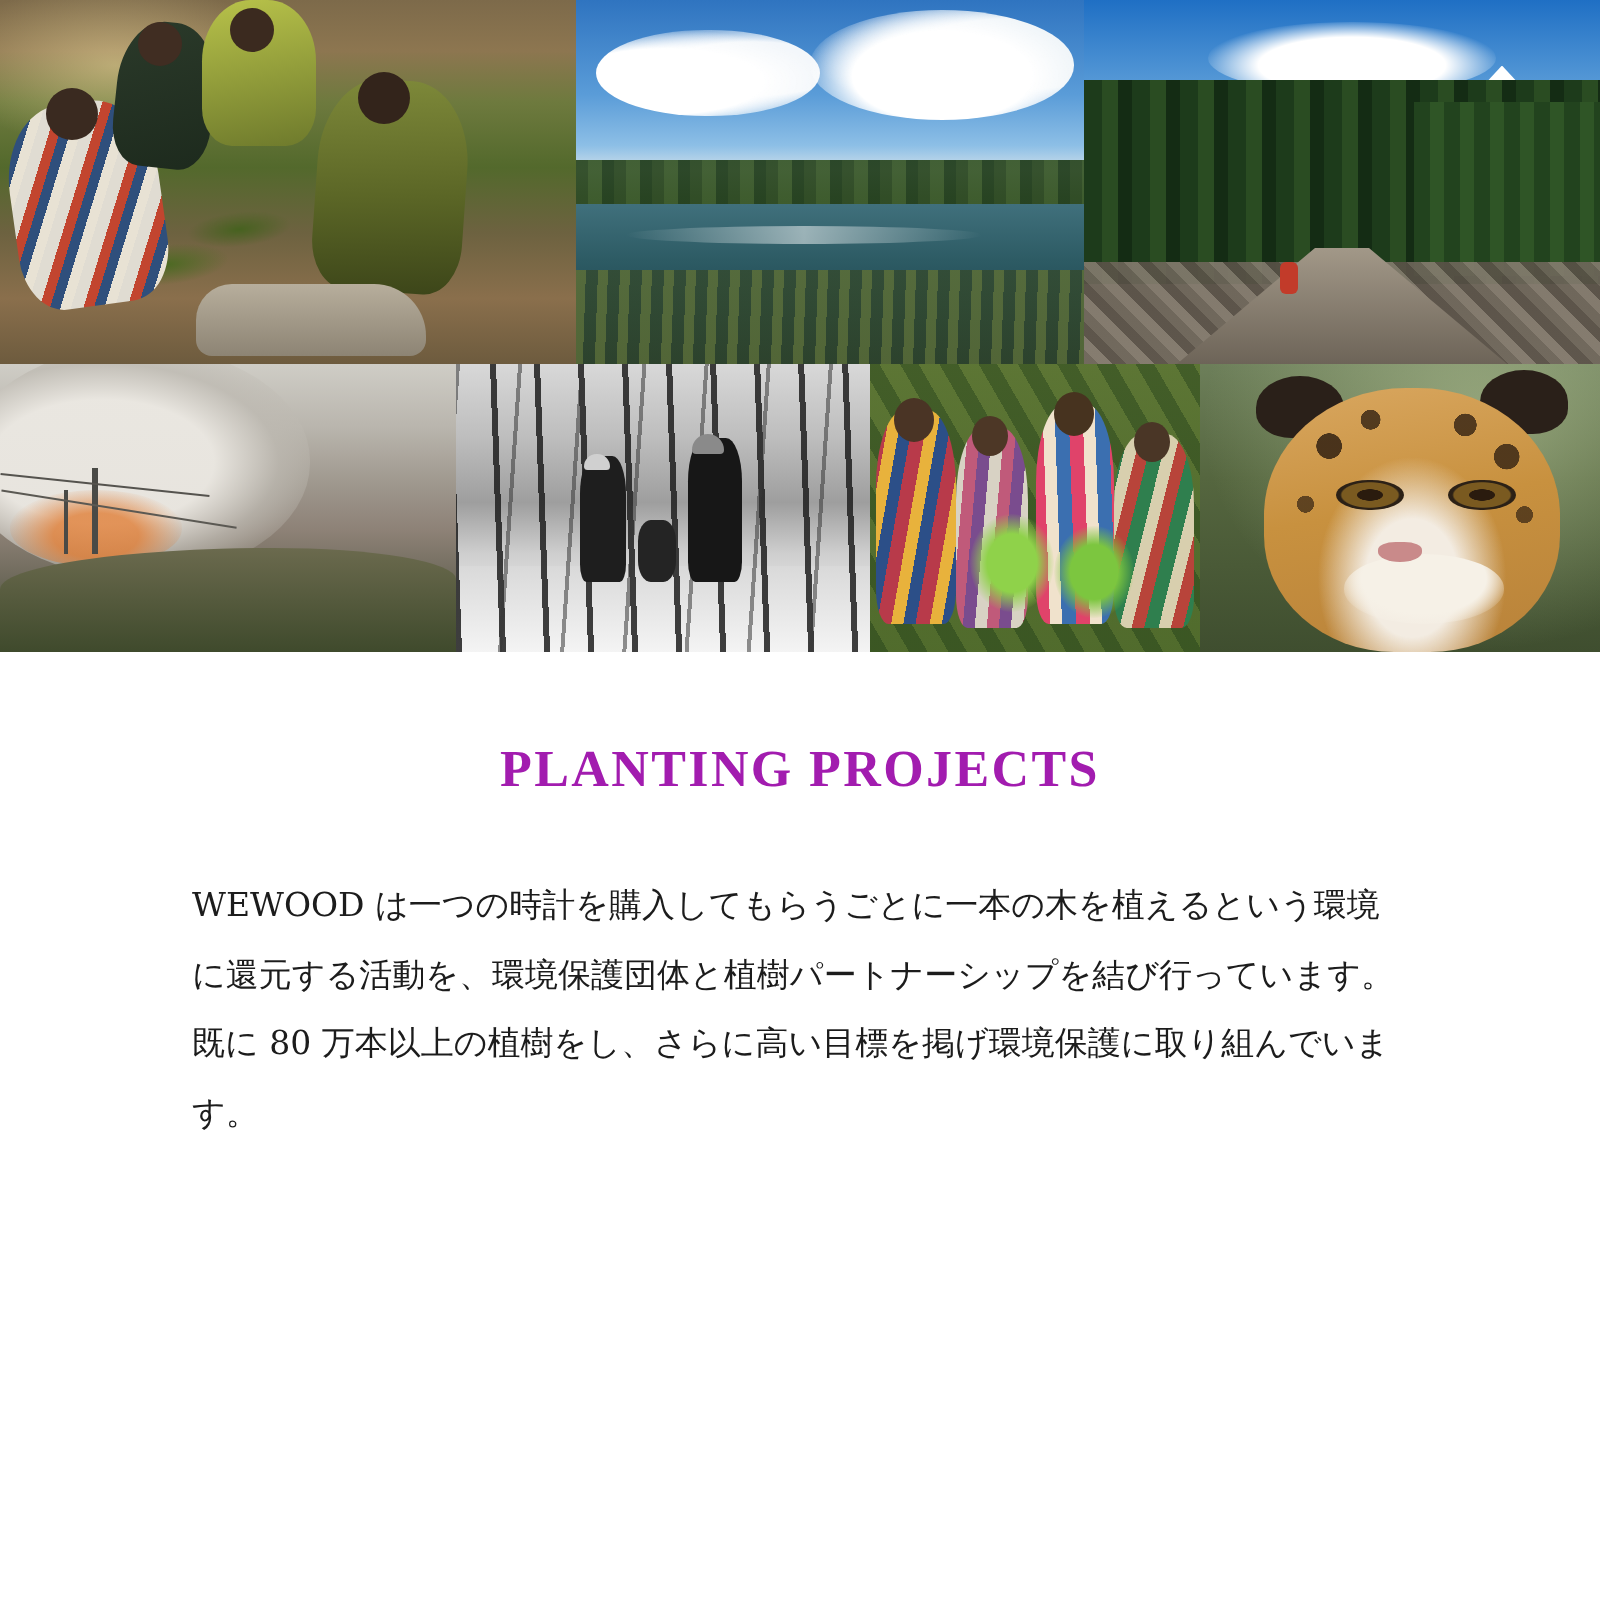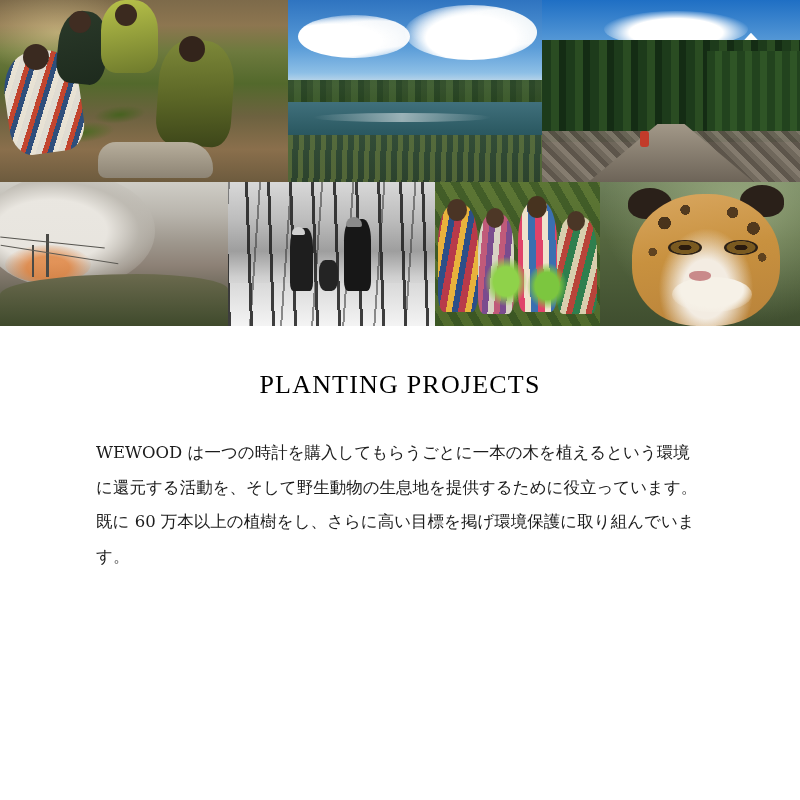--- a/index.html
+++ b/index.html
@@ -177,23 +177,23 @@
   
   .content {
     padding: 0 96px;
     box-sizing: border-box;
   }
   .title {
     text-align: center;
     font-family: "Liberation Serif", serif;
     font-size: 26px;
     letter-spacing: 1.2px;
-    color: #000000;
+    color: #a21caf;
     margin: 44px 0 36px 0;
-    font-weight: 400;
+    font-weight: 700;
   }
   .body-text {
     font-family: "DejaVu Serif", "Liberation Serif", serif;
     font-size: 16.5px;
     line-height: 2.1;
     color: #1c1c1c;
     text-align: left;
   }
   .body-text p { margin: 0; }
 </style>
@@ -295,18 +295,18 @@
           <div class="nose"></div>
         </div>
       </div>
     </div>
 
   </div>
 
   <div class="content">
     <h1 class="title">PLANTING PROJECTS</h1>
     <div class="body-text">
-      <p>WEWOOD は一つの時計を購入してもらうごとに一本の木を植えるという環境に還元する活動を、そして野生動物の生息地を提供するために役立っています。</p>
-      <p>既に 60 万本以上の植樹をし、さらに高い目標を掲げ環境保護に取り組んでいます。</p>
+      <p>WEWOOD は一つの時計を購入してもらうごとに一本の木を植えるという環境に還元する活動を、環境保護団体と植樹パートナーシップを結び行っています。</p>
+      <p>既に 80 万本以上の植樹をし、さらに高い目標を掲げ環境保護に取り組んでいます。</p>
     </div>
   </div>
 
 </div>
 
 </body></html>

